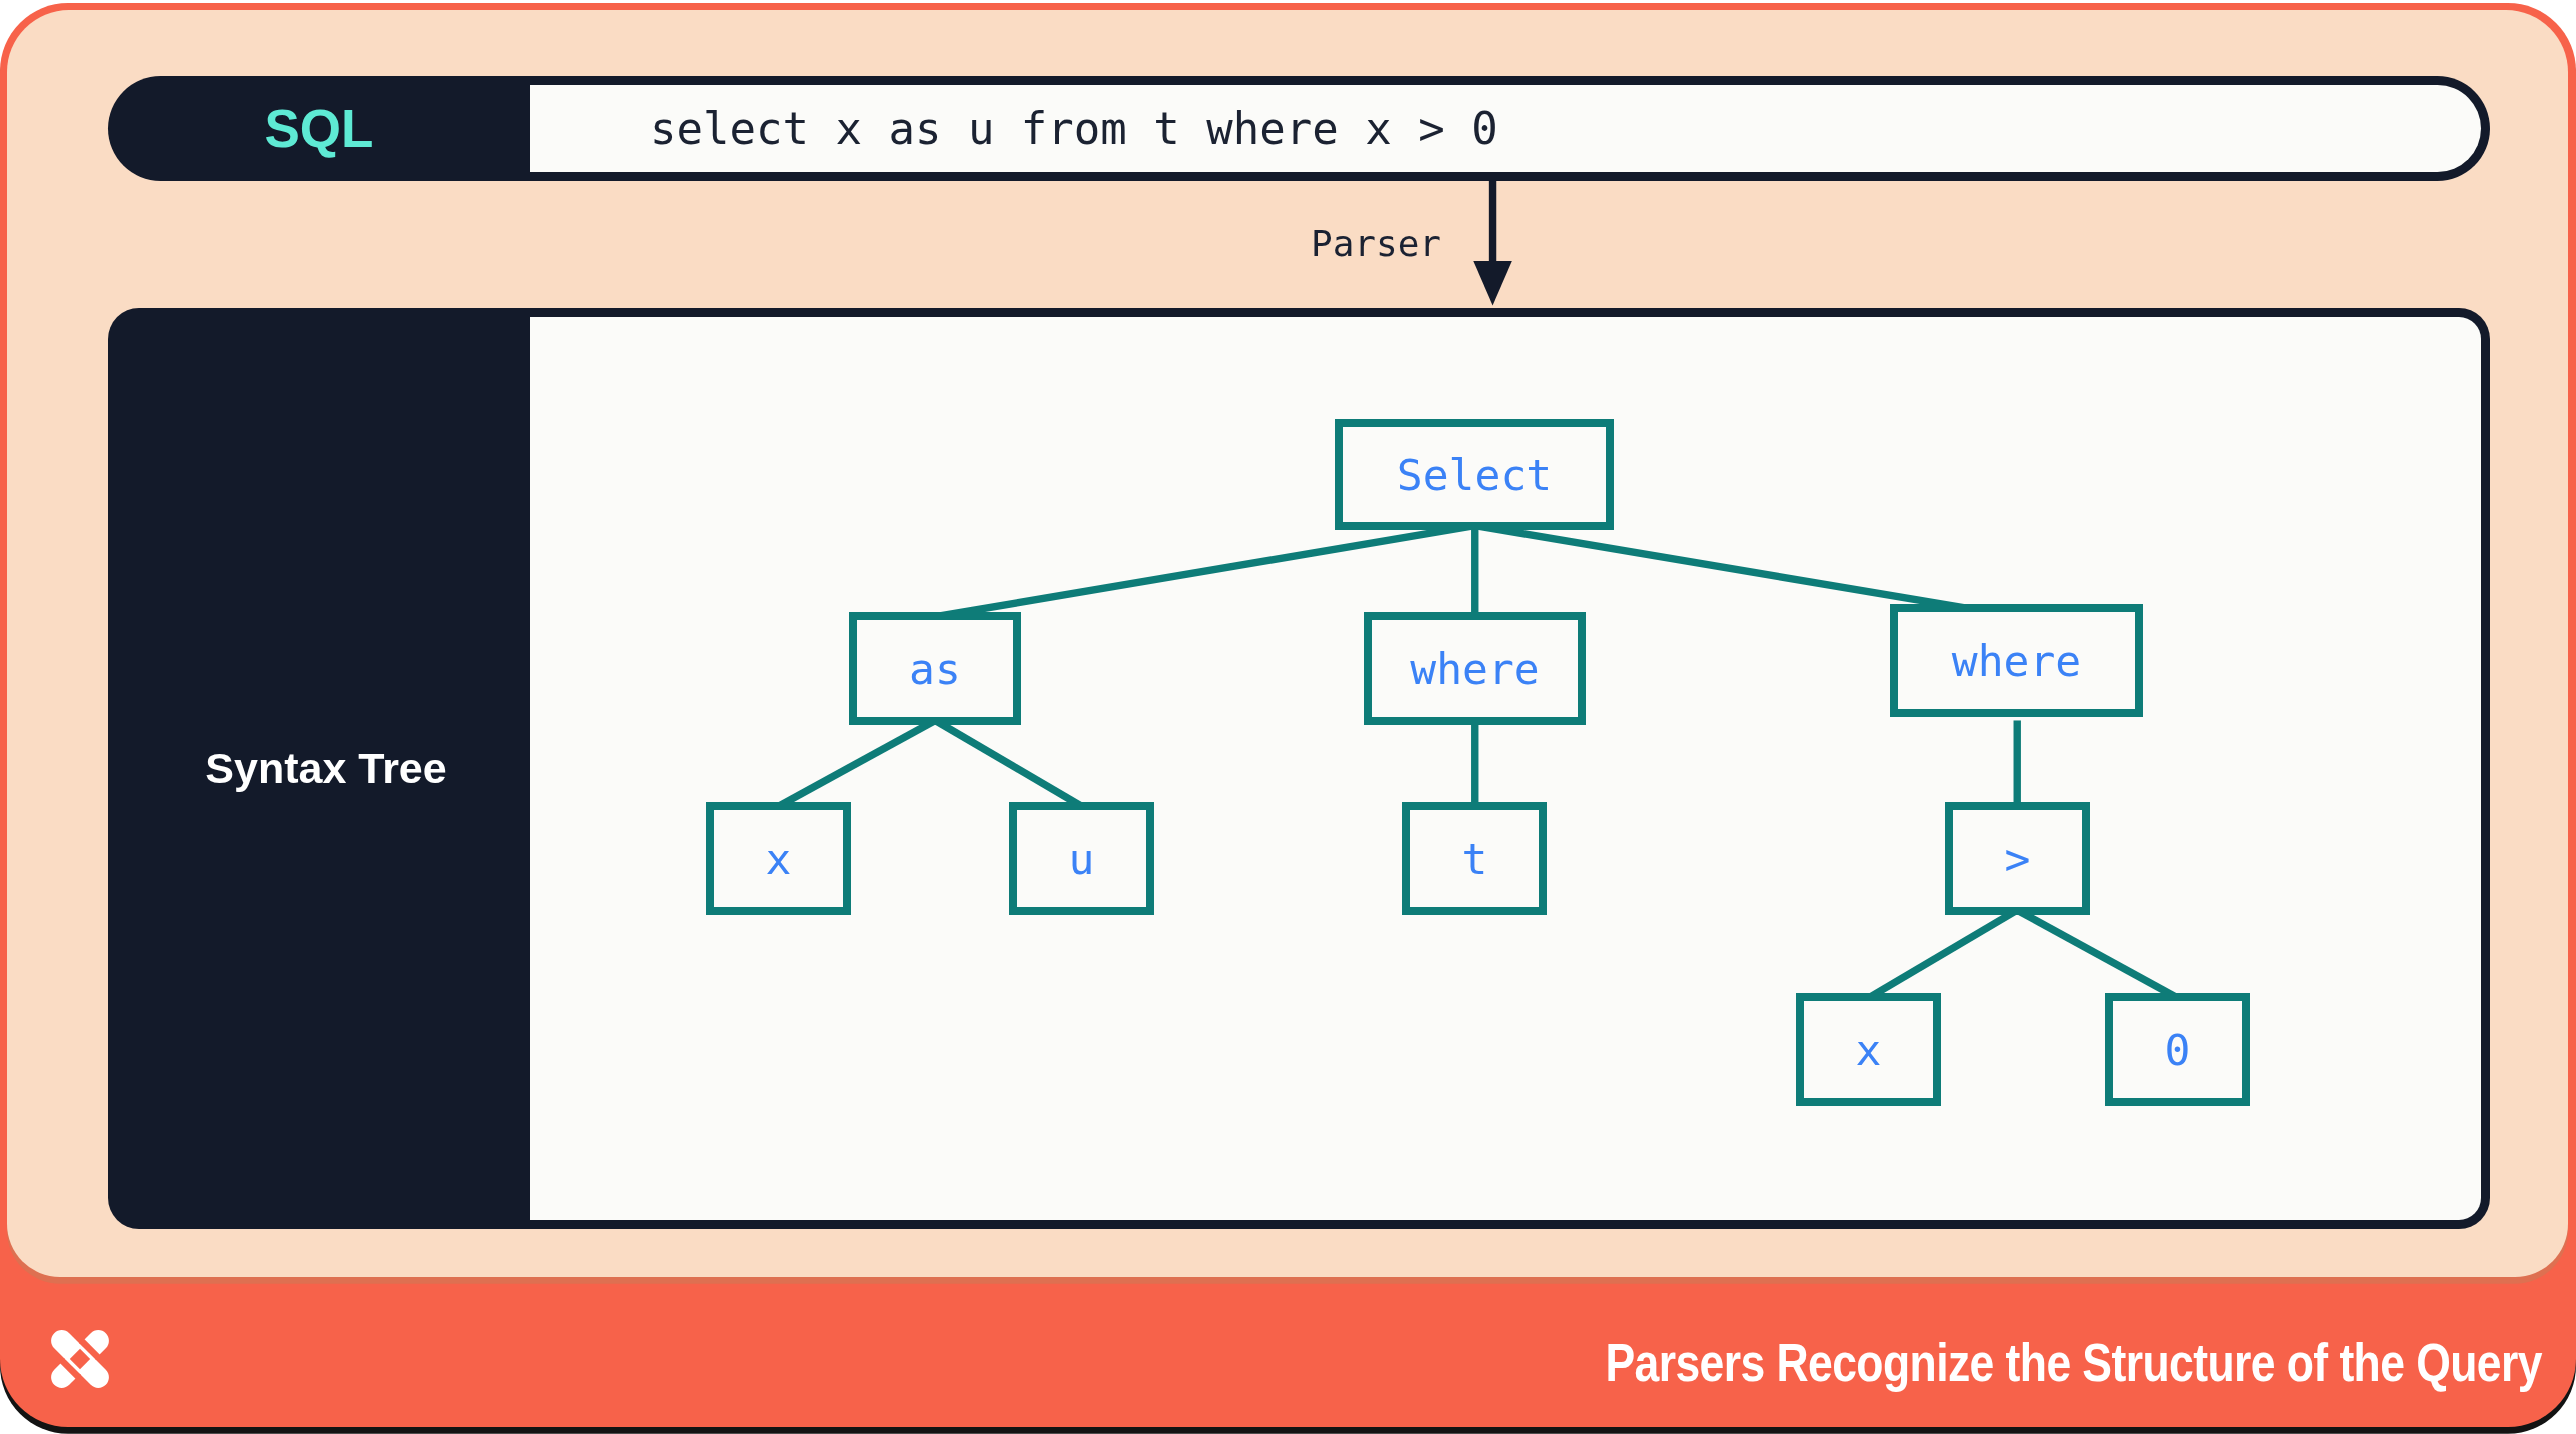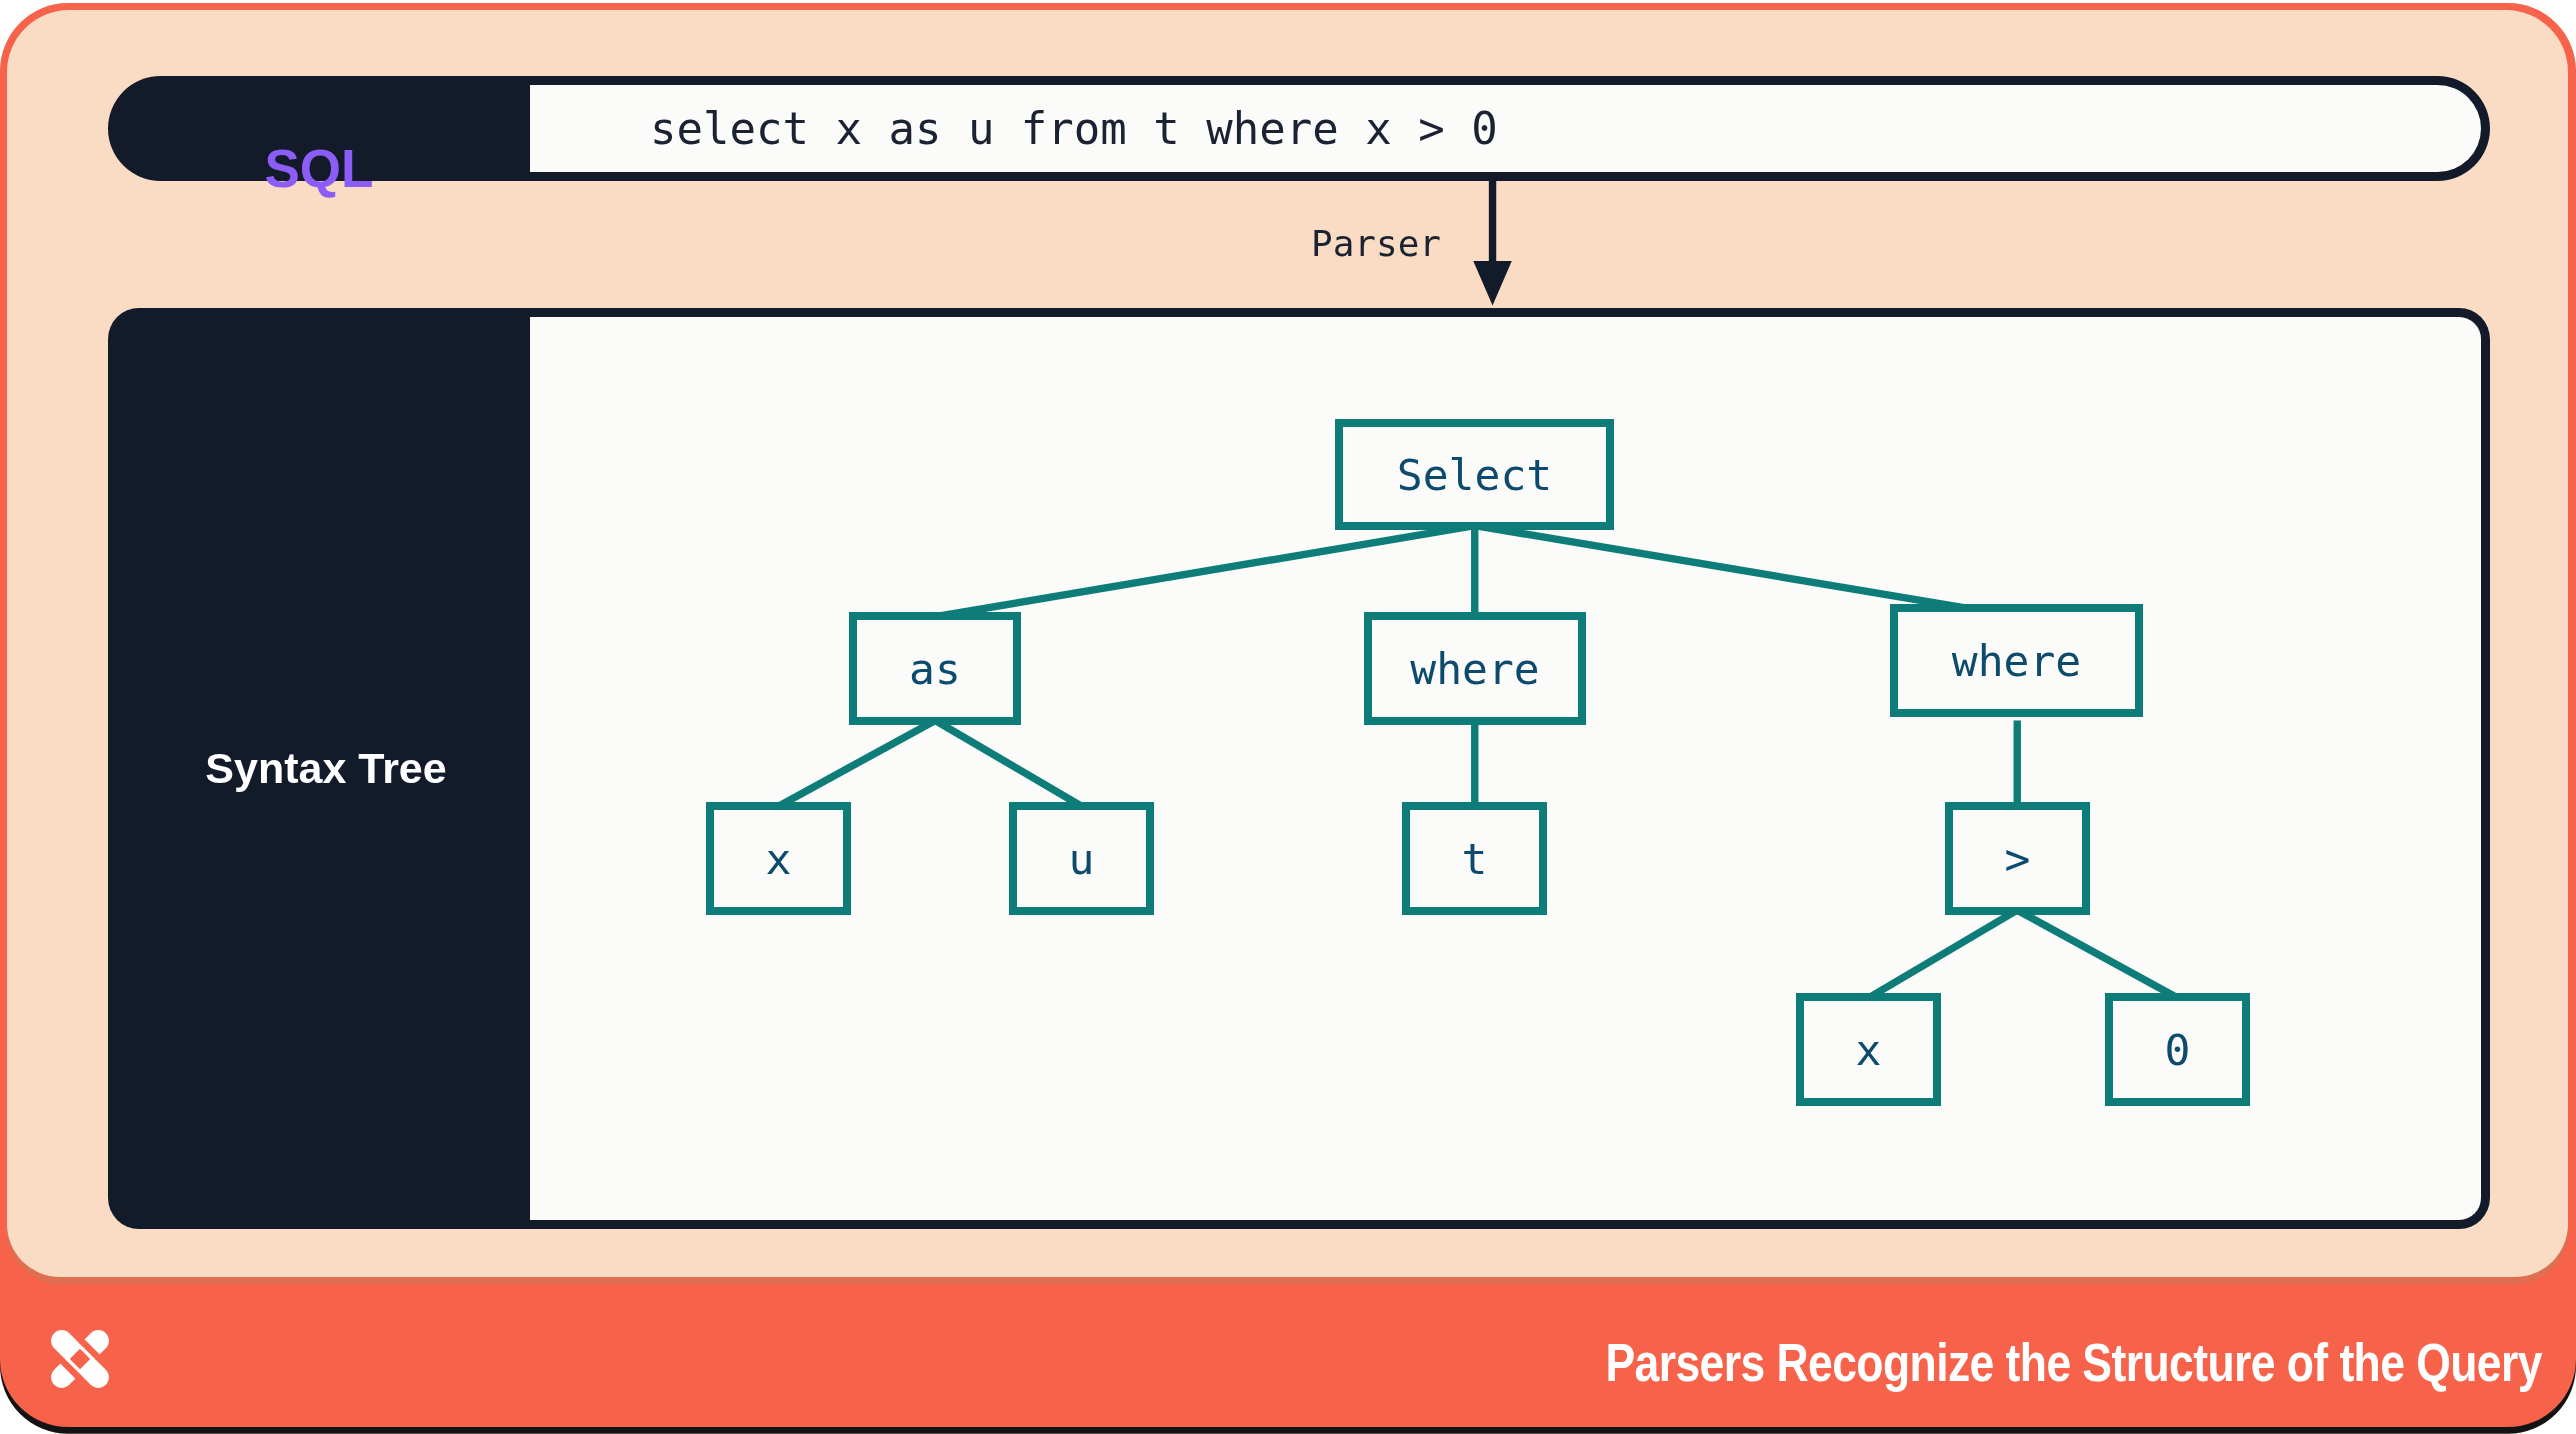--- a/index.html
+++ b/index.html
@@ -10,21 +10,21 @@
   .frame{position:absolute;left:0;top:3px;width:2576px;height:1424px;background:#f7624a;
          border-radius:68px;box-shadow:0 6.7px 0 #131313;}
   
   .peach{position:absolute;left:7.4px;top:10.4px;width:2561px;height:1267px;background:#fadcc4;
          border-radius:62px 62px 53px 53px;box-shadow:0 6.7px 0 #de7051;}
 
   
   .sql-bar{position:absolute;left:108px;top:76px;width:2382px;height:105px;background:#131a2a;
            border-radius:53px;}
   .sql-label{position:absolute;left:0;top:0;width:422px;height:105px;display:flex;align-items:center;
-             justify-content:center;color:#8b5cf6;font-size:53px;font-weight:bold;letter-spacing:0px;margin-top:40px;}
+             justify-content:center;color:#5eead4;font-size:53px;font-weight:bold;letter-spacing:0px;}
   .sql-query-area{position:absolute;left:422px;top:9px;right:9px;bottom:9px;background:#fbfbf9;
                   border-radius:0 44px 44px 0;display:flex;align-items:center;padding-left:120px;box-sizing:border-box;}
   .sql-query-text{font-family:"DejaVu Sans Mono",monospace;font-size:44px;color:#1b2232;white-space:pre;}
 
   
   .parser-label{position:absolute;right:1135px;top:223px;font-family:"DejaVu Sans Mono",monospace;
                 font-size:36px;color:#1b2232;}
 
   
   .tree-box{position:absolute;left:108px;top:308px;width:2382px;height:921px;background:#131a2a;
@@ -32,21 +32,21 @@
   .tree-white{position:absolute;left:422px;top:9px;right:9px;bottom:9px;background:#fbfbf9;
               border-radius:0 22px 22px 0;}
   .tree-sidebar-label{position:absolute;left:0;top:0;width:422px;height:921px;display:flex;
               align-items:center;justify-content:center;color:#ffffff;font-size:43px;font-weight:bold;padding-left:7px;}
 
   
   svg.connectors{position:absolute;left:0;top:0;width:2576px;height:1435px;pointer-events:none;}
 
   
   .node{position:absolute;box-sizing:border-box;border:8.2px solid #0e7c78;background:#fbfbf9;
-        display:flex;align-items:center;justify-content:center;color:#0c4a6e;
+        display:flex;align-items:center;justify-content:center;color:#3b82f6;
         font-family:"DejaVu Sans Mono",monospace;font-size:43px;}
 
   
   .footer-logo{position:absolute;left:42px;top:1321px;width:76px;height:76px;}
   .footer-title{position:absolute;right:34px;top:1332px;color:#ffffff;font-size:53px;font-weight:bold;
                 letter-spacing:-0.7px;white-space:nowrap;transform:scaleX(0.84);transform-origin:100% 50%;}
 </style>
 </head>
 <body>
 

